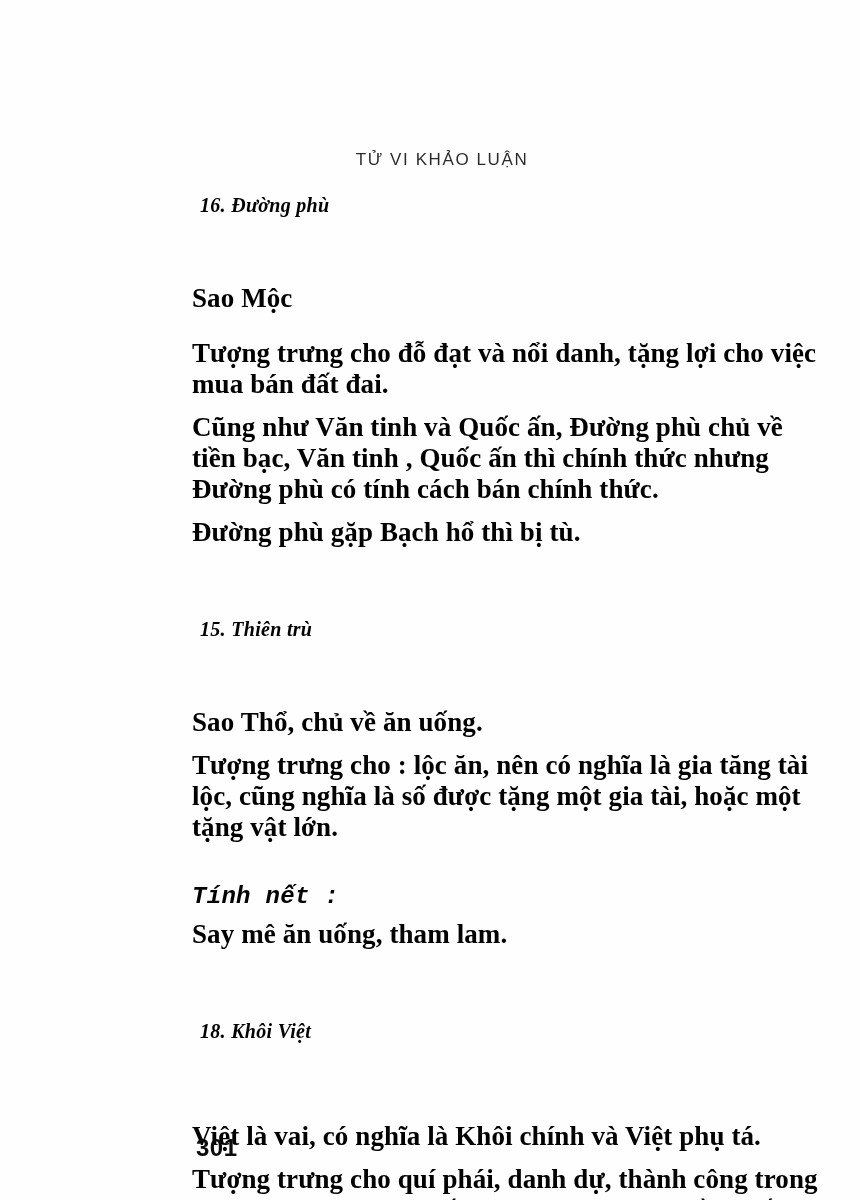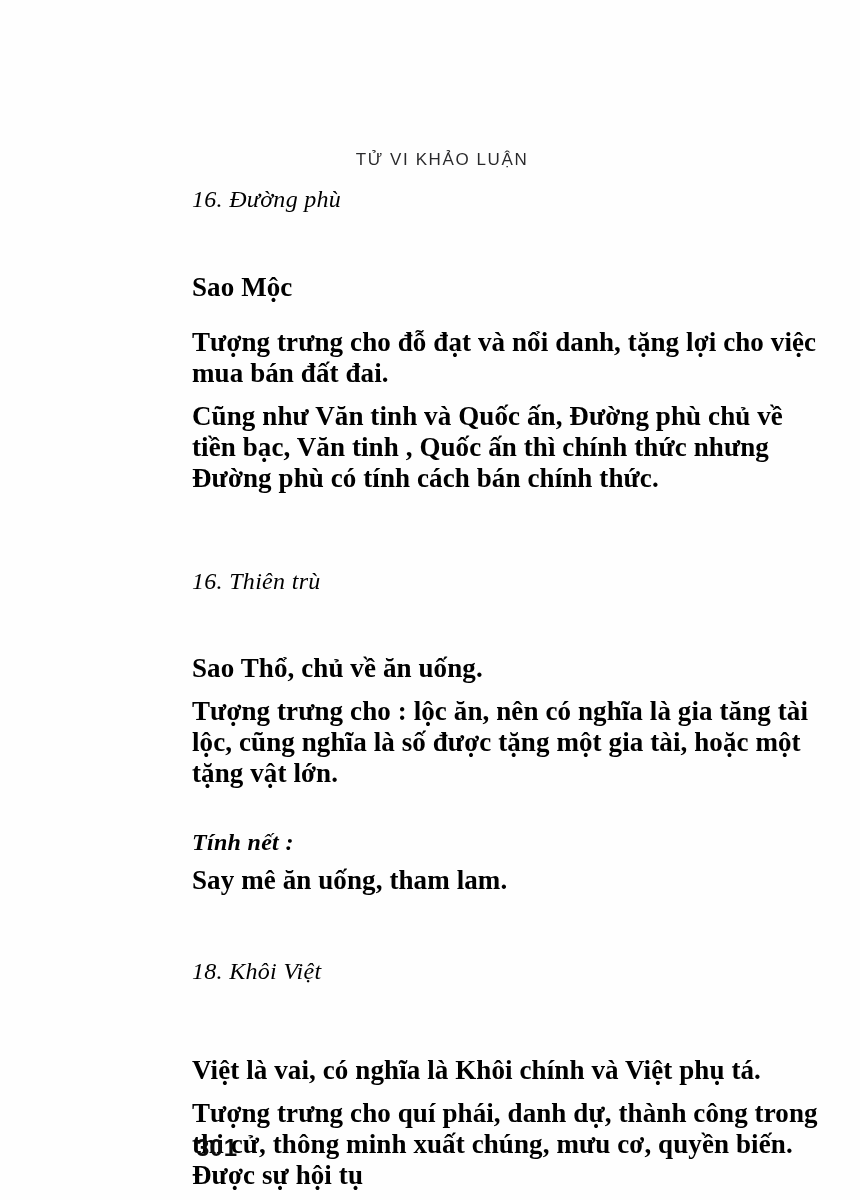--- a/index.html
+++ b/index.html
@@ -41,30 +41,30 @@
   .column {
     position: absolute;
     left: 192px;
     top: 186px;
     width: 632px;
   }
 
   h2.section-heading {
     font-family: "Liberation Serif", "DejaVu Serif", serif;
     font-style: italic;
-    font-weight: normal;
-    font-size: 24px;
+    font-weight: bold;
+    font-size: 20px;
     line-height: 1.15;
-    margin: 0;
+    margin: 8px;
     padding: 0;
     letter-spacing: 0.3px;
     color: #000;
   }
   h3.sub-heading {
-    font-family: Liberation Serif, serif;
+    font-family: Liberation Mono, monospace;
     font-style: italic;
     font-weight: bold;
     font-size: 24px;
     line-height: 1.15;
     margin: 0;
     padding: 0;
     letter-spacing: 0.3px;
     color: #000;
   }
 
@@ -115,23 +115,24 @@
     <div class="gap-para"></div>
 
     <div class="gap-para"></div>
 
     <p class="para">Tượng trưng  cho đỗ đạt và nổi danh, tặng lợi cho việc mua bán đất đai.</p>
     <div class="gap-para"></div>
 
     <p class="para">Cũng như Văn tinh và Quốc ấn, Đường phù chủ về tiền bạc, Văn tinh , Quốc ấn thì chính thức nhưng Đường phù có tính cách bán chính thức.</p>
     <div class="gap-para"></div>
 
+    <p class="para">Đường phù gặp Bạch hổ thì bị tù.</p>
 
     <div class="gap-before-h2"></div>
-    <h2 class="section-heading">16. Thiên trù</h2>
+    <h2 class="section-heading">15. Thiên trù</h2>
     <div class="gap-after-heading"></div>
 
     <p class="para">Sao Thổ, chủ về ăn uống.</p>
     <div class="gap-para"></div>
 
     <p class="para">Tượng trưng cho : lộc ăn, nên có nghĩa là gia tăng tài lộc, cũng nghĩa là số được tặng một gia tài, hoặc một tặng vật lớn.</p>
 
     <div class="gap-before-sub"></div>
     <h3 class="sub-heading">Tính nết :</h3>
     <div class="gap-after-sub"></div>

